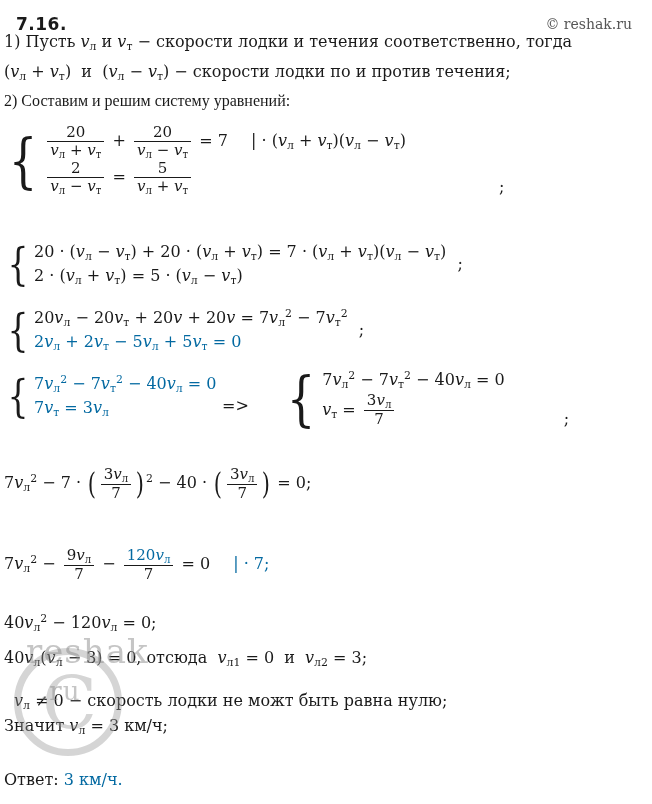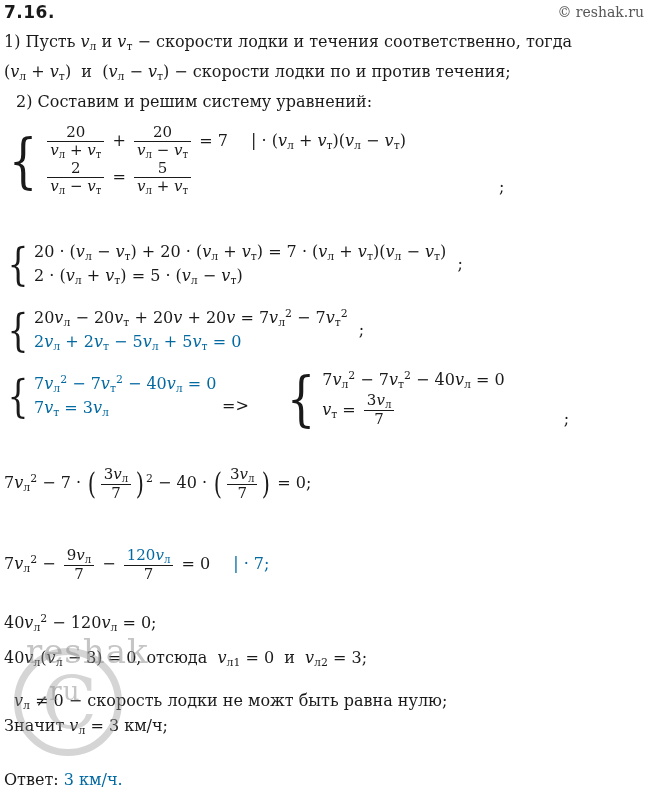--- a/index.html
+++ b/index.html
@@ -12,21 +12,21 @@
     height: 804px;
     position: relative;
     font-family: "DejaVu Serif", serif;
     color: #1a1a1a;
     overflow: hidden;
   }
   .page {
     position: relative;
     width: 652px;
     height: 804px;
-    padding: 0;
+    padding: 12px;
     box-sizing: border-box;
   }
   .hdr {
     position: relative;
     height: 26px;
   }
   .task-no {
     position: absolute;
     left: 4px;
     top: 2px;
@@ -164,21 +164,21 @@
     <span>и</span>
     <i class="v">v<sub class="s">т</sub></i>
     <span>− скорости лодки и течения соответственно, тогда</span>
   </div>
 
   <div class="line" style="left:4px; top:62px;">
     (<i class="v">v<sub class="s">л</sub></i> + <i class="v">v<sub class="s">т</sub></i>)&nbsp; и &nbsp;(<i class="v">v<sub class="s">л</sub></i> − <i class="v">v<sub class="s">т</sub></i>)
     <span>− скорости лодки по и против течения;</span>
   </div>
 
-  <div class="line" style="left:16px; top:92px;">2) Составим и решим систему уравнений:</div>
+  <div class="line" style="left:4px; top:92px;font-family:Liberation Serif, serif;">2) Составим и решим систему уравнений:</div>
 
   <div class="line" style="left:4px; top:124px;">
     <span class="brace tall">{</span><span class="sysrows">
       <div>
         <span class="frac">
           <span class="num">20</span>
           <span class="den"><i class="v">v</i><sub class="s">л</sub> + <i class="v">v</i><sub class="s">т</sub></span>
         </span>
         +
         <span class="frac">

